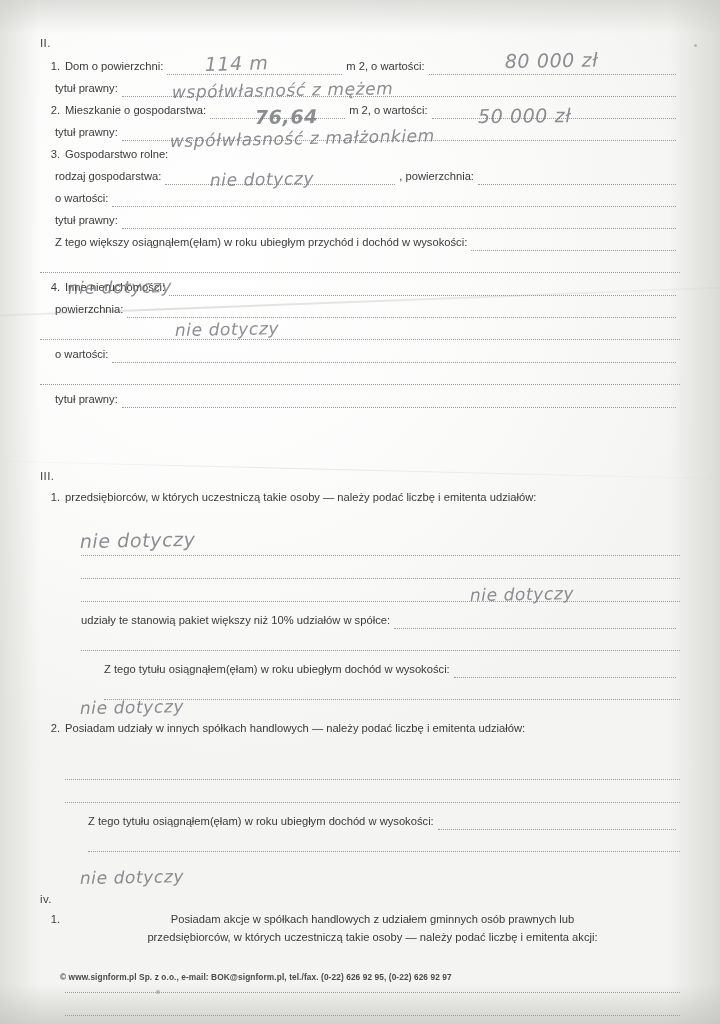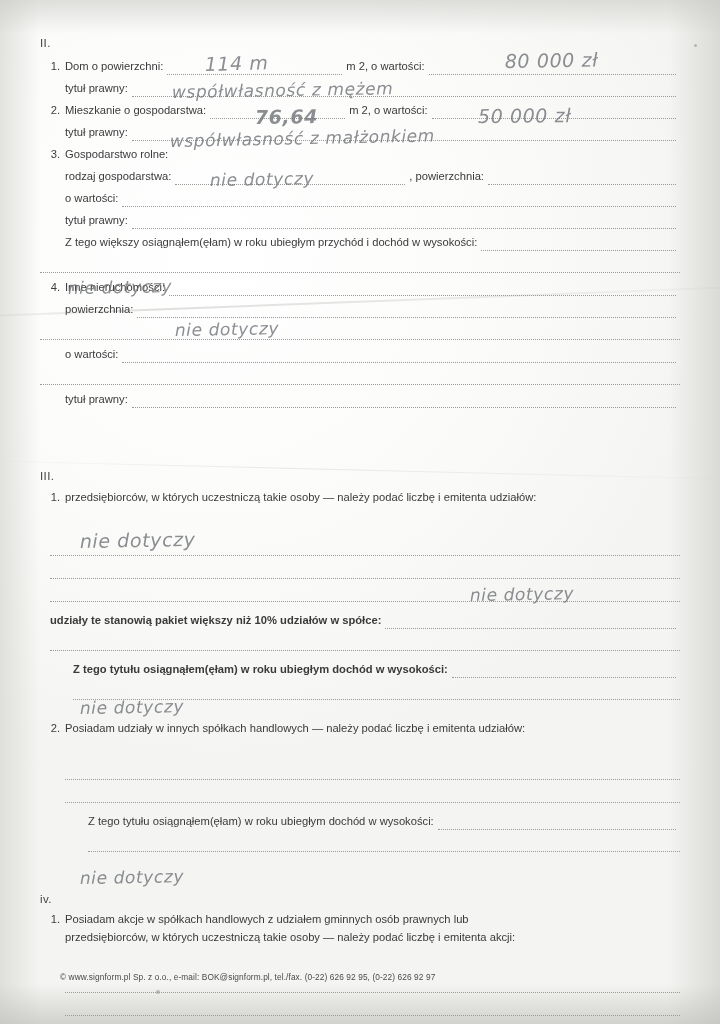--- a/index.html
+++ b/index.html
@@ -106,21 +106,21 @@
     color: #3d3d3d;
     font-size: 11.2px;
     line-height: 18px;
   }
   .lbl {
     white-space: nowrap;
     color: #3a3a3a;
     font-size: 11.2px;
     line-height: 18px;
   }
-  .indent { margin-left: 25px; }
+  .indent { margin-left: 15px; }
 
   
   .fill {
     flex: 1 1 auto;
     position: relative;
     height: 18px;
     border-bottom: 1px dotted #9a9a96;
     margin: 0 4px;
     min-width: 10px;
   }
@@ -147,20 +147,21 @@
   .hw.md { font-size: 17px; }
   .hw.lg { font-size: 19px; }
 
   .footer {
     position: absolute;
     left: 60px;
     top: 972px;
     font-size: 8.3px;
     color: #4a4a4a;
     letter-spacing: 0.1px;
+    font-weight: bold;
   }
   .spacer14 { height: 14px; }
   .spacer22 { height: 22px; }
   .spacer30 { height: 30px; }
 </style>
 </head>
 <body>
 
 <div class="page">
   <div class="shade-left"></div>
@@ -262,21 +263,21 @@
 
     <div class="sec-num">III.</div>
 
     <div class="item" style="align-items:flex-start;">
       <div class="num">1.</div>
       <div style="flex:1 1 auto;">
         <div class="lbl">przedsiębiorców, w których uczestniczą takie osoby — należy podać liczbę i emitenta udziałów:</div>
       </div>
     </div>
 
-    <div style="margin-left:10px; margin-top:26px;font-weight:bold;">
+    <div style="margin-left:41px; margin-top:26px;">
       <div class="dotrow"></div>
       <div class="dotrow"></div>
       <div class="dotrow"></div>
       <div class="item" style="margin-top:6px;">
         <div class="lbl">udziały te stanowią pakiet większy niż 10% udziałów w spółce:</div>
         <div class="fill"></div>
       </div>
       <div class="dotrow"></div>
       <div class="item indent" style="margin-top:6px; margin-left:23px;">
         <div class="lbl">Z tego tytułu osiągnąłem(ęłam) w roku ubiegłym dochód w wysokości:</div>
@@ -301,21 +302,21 @@
       </div>
       <div class="dotrow" style="margin-left:23px;"></div>
     </div>
 
     <div class="spacer30"></div>
 
     <div class="sec-num">iv.</div>
 
     <div class="item" style="align-items:flex-start;">
       <div class="num">1.</div>
-      <div style="flex:1 1 auto;">
+      <div style="flex:1 1 auto;text-align:center;">
         <div class="lbl">Posiadam akcje w spółkach handlowych z udziałem gminnych osób prawnych lub</div>
         <div class="lbl">przedsiębiorców, w których uczestniczą takie osoby — należy podać liczbę i emitenta akcji:</div>
       </div>
     </div>
 
     <div style="margin-left:25px; margin-top:26px;">
       <div class="dotrow"></div>
       <div class="dotrow"></div>
 
     </div>

